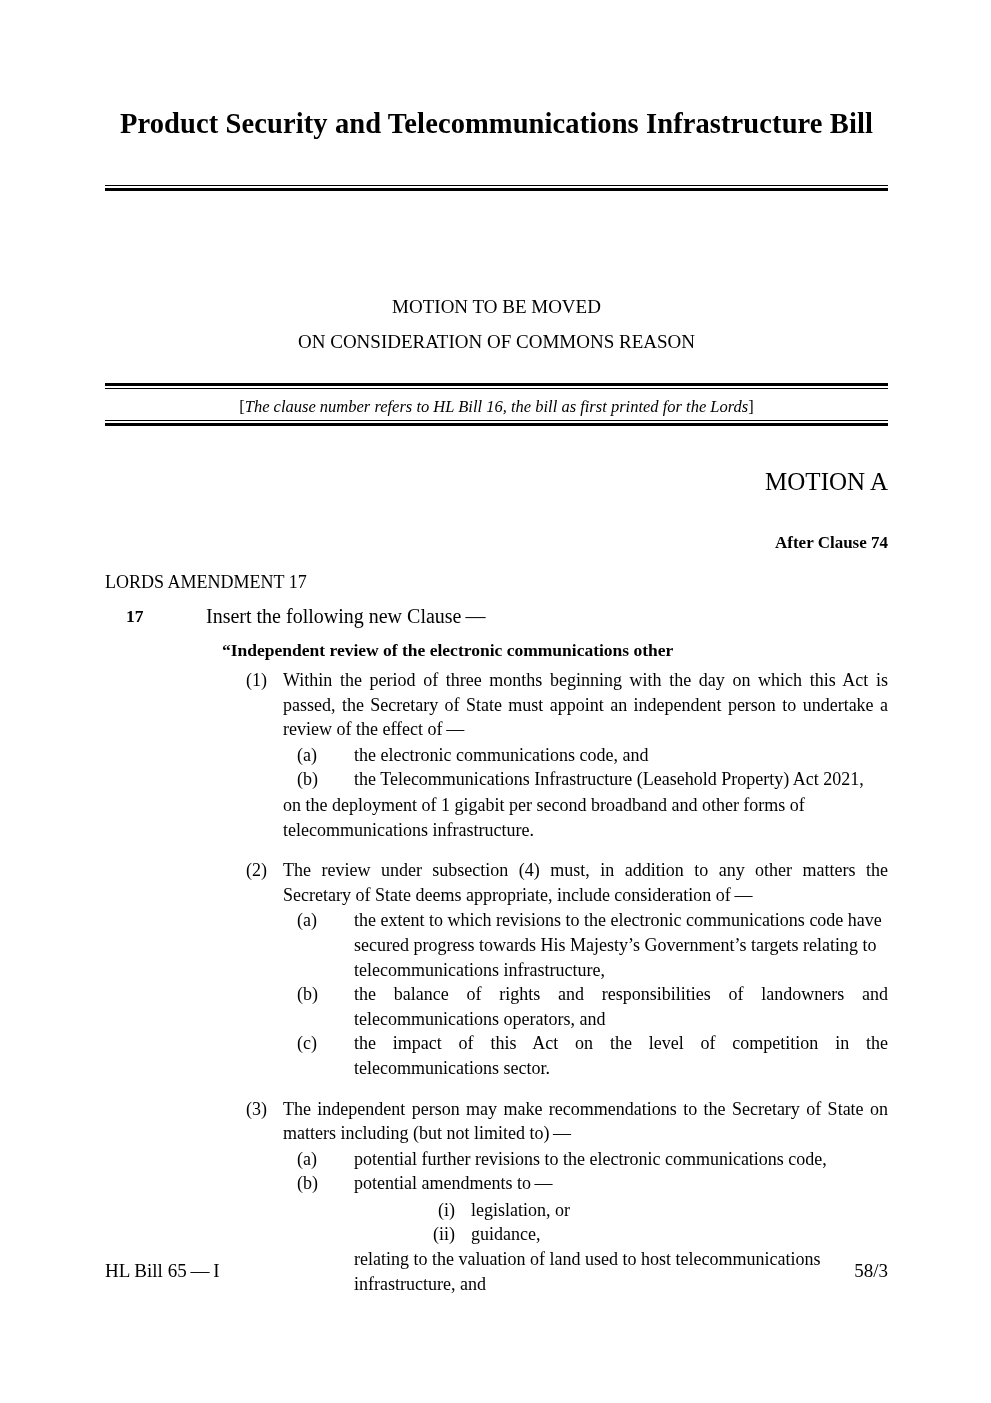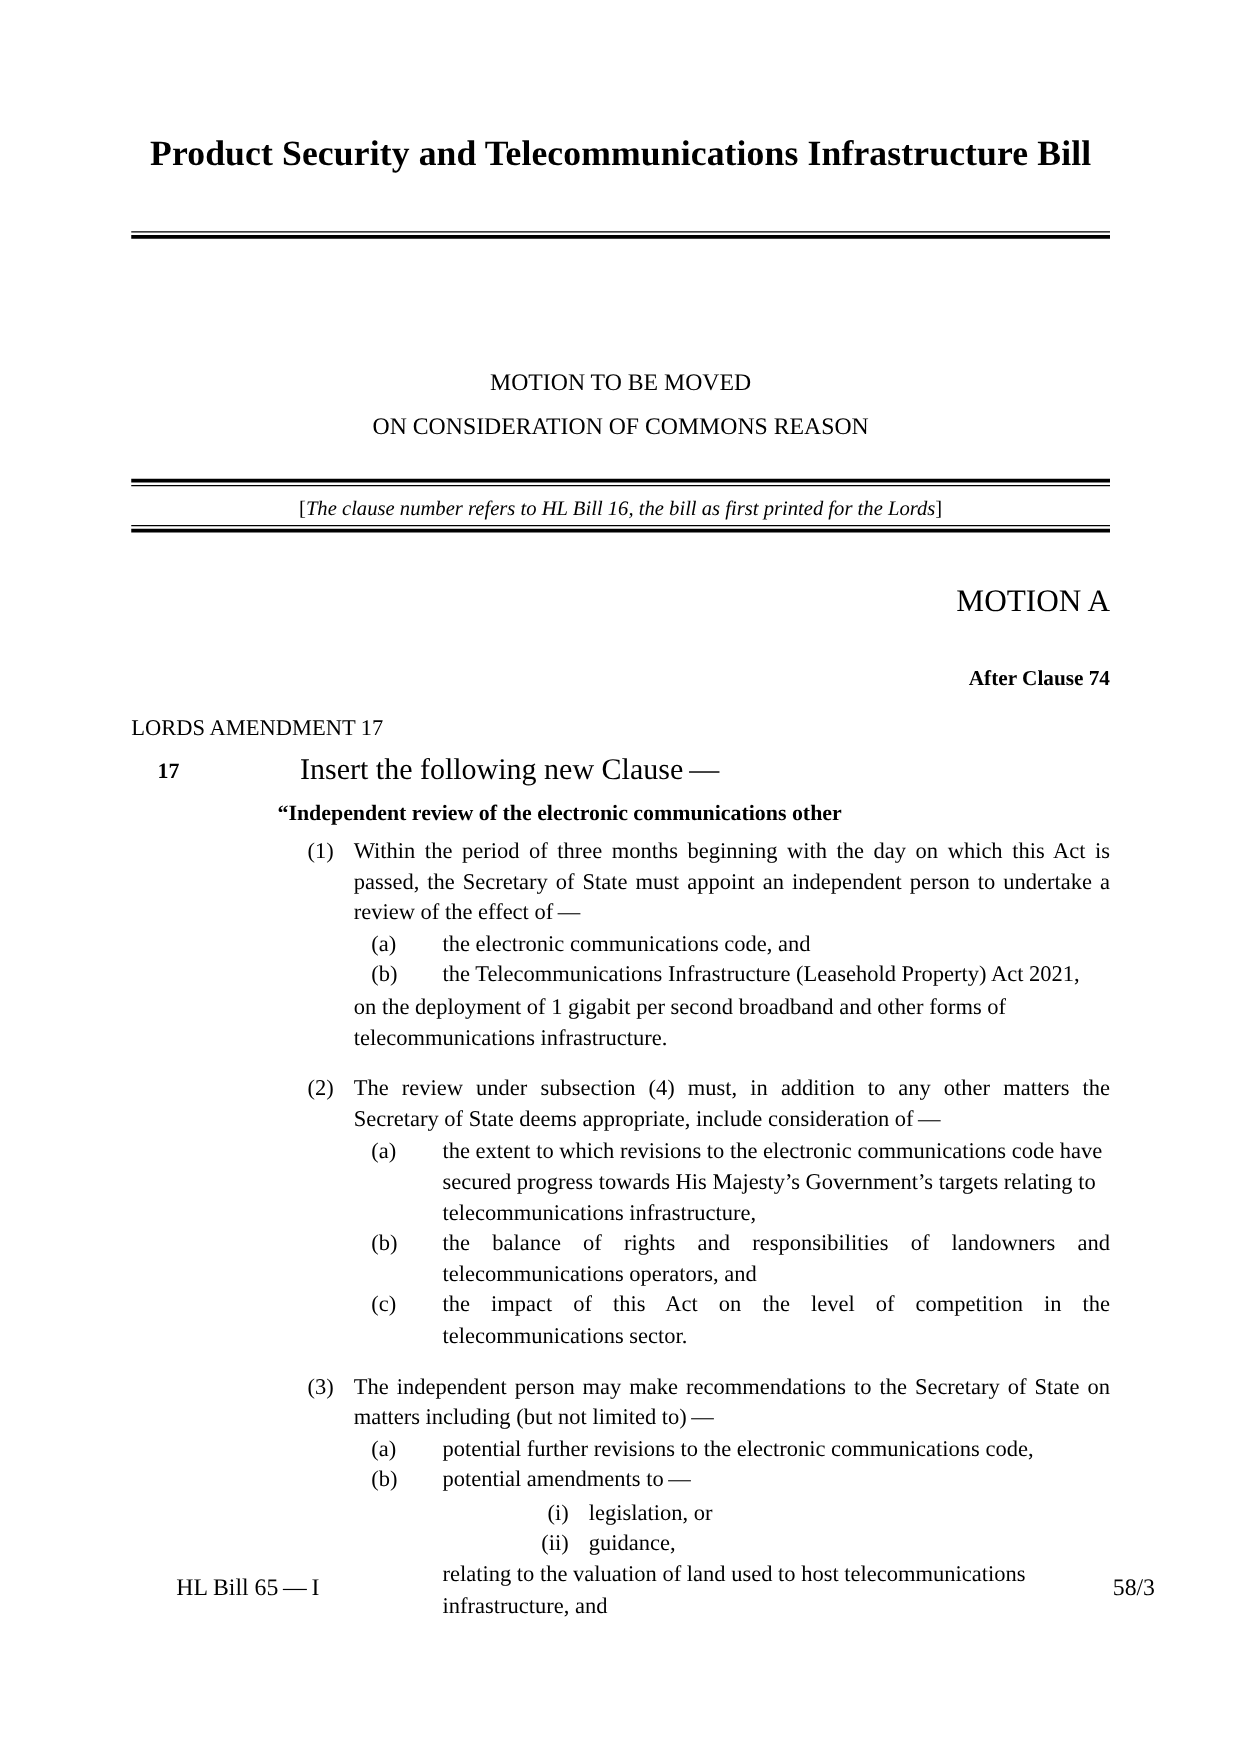--- a/index.html
+++ b/index.html
@@ -111,24 +111,24 @@
     left: 110px;
     top: 604px;
     font-size: 17.5px;
     font-weight: bold;
     line-height: 24px;
     margin-left: 16px;
   }
 
   .insert-line {
     position: absolute;
-    left: 240px;
+    left: 206px;
     top: 604px;
     width: 666px;
-    font-size: 24px;
+    font-size: 20px;
     line-height: 24px;
   }
 
   .clause-heading {
     position: absolute;
     left: 222px;
     top: 638px;
     width: 666px;
     font-size: 17.5px;
     font-weight: bold;
@@ -202,21 +202,20 @@
   }
 
   
   .footer {
     position: absolute;
     left: 105px;
     top: 1258px;
     width: 783px;
     font-size: 19px;
     line-height: 26px;
-    margin-left: 36px;
   }
   .footer-left {
     float: left;
   }
   .footer-right {
     float: right;
   }
 </style>
 </head>
 <body>

